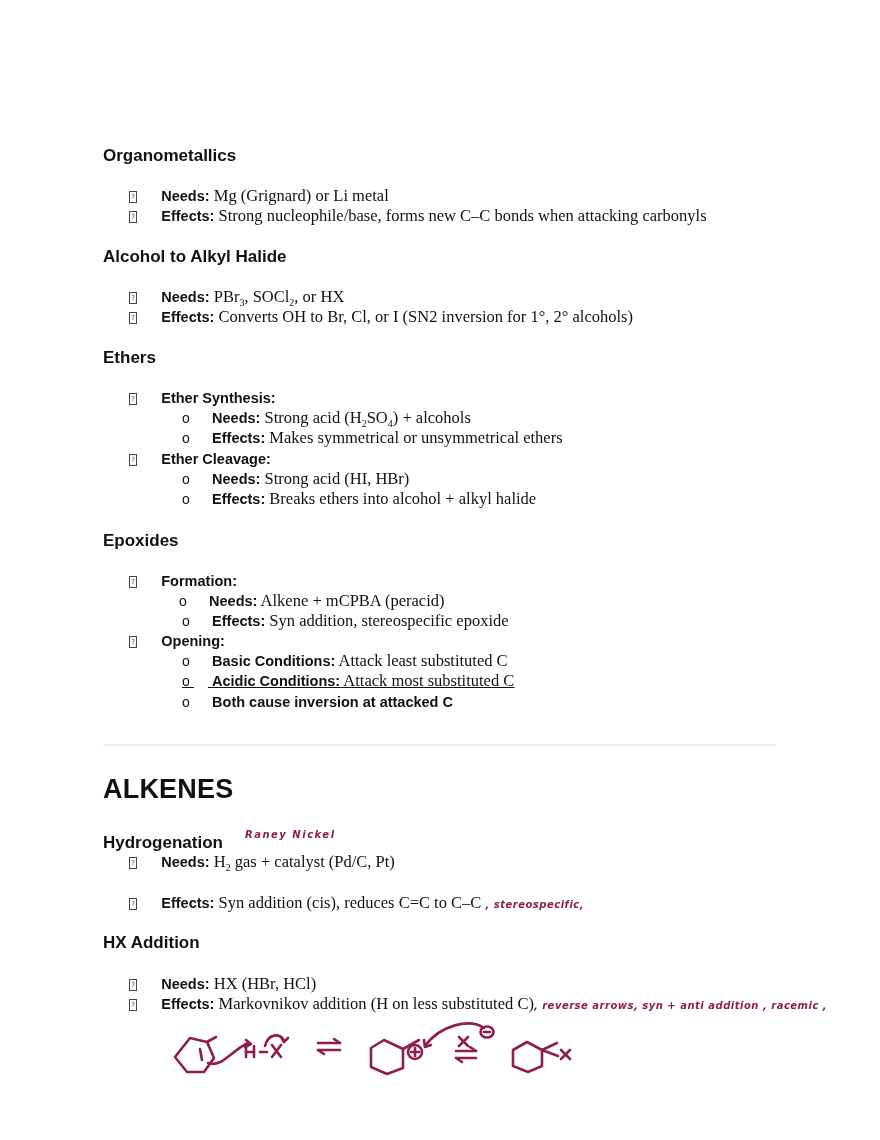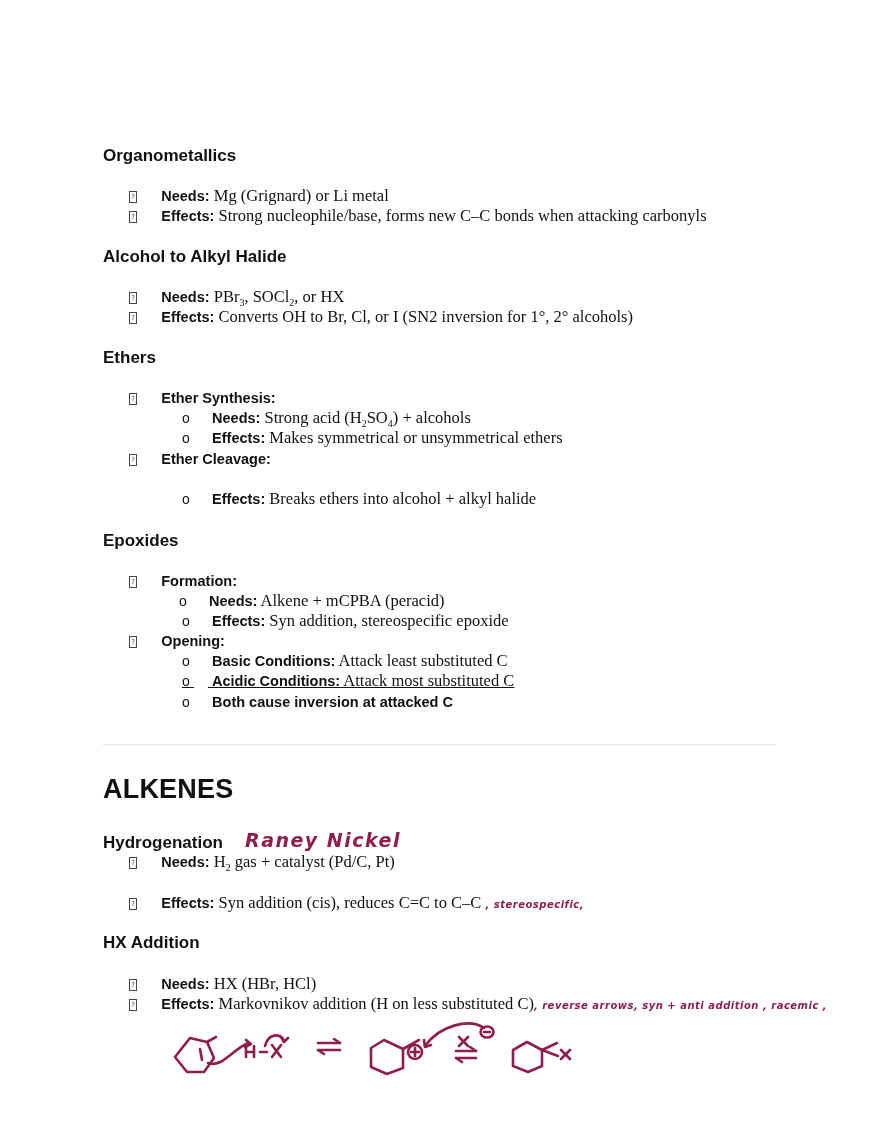--- a/index.html
+++ b/index.html
@@ -8,21 +8,21 @@
     .abs { position: absolute; white-space: nowrap; }
     .h3 { font-family: "Liberation Sans", sans-serif; font-weight: bold; font-size: 17px; color: #111; }
     .h1 { font-family: "Liberation Sans", sans-serif; font-weight: bold; font-size: 27px; color: #111; letter-spacing: 0.2px; }
     .line { font-family: "Liberation Serif", serif; font-size: 16.5px; color: #111; line-height: 20px; }
     .lbl { font-family: "Liberation Sans", sans-serif; font-weight: bold; font-size: 14.5px; color: #111; }
     .bullet-box { display: inline-block; width: 6px; height: 10px; border: 1px solid #444; font-size: 7px; line-height: 10px; text-align: center; font-family: "DejaVu Sans", sans-serif; color: #444; vertical-align: middle; }
     .bullet-o { font-family: "Liberation Sans", sans-serif; font-size: 14px; color: #111; }
     sub { font-size: 10px; vertical-align: -4px; line-height: 0; }
     .divider { position: absolute; left: 103px; top: 744px; width: 673px; height: 2px; background: #efefef; }
     .hand { font-family: "DejaVu Sans", sans-serif; color: #8f1d4e; font-style: italic; }
-    .hand-big { font-size: 19px; letter-spacing: 1.5px; font-weight: bold; }
+    .hand-big { font-size: 10px; letter-spacing: 1.5px; font-weight: bold; }
     .hand-small { font-size: 10px; font-weight: bold; letter-spacing: 0.5px; }
     svg.drawing { position: absolute; left: 0; top: 0; }
   </style>
 </head>
 <body>
 
 <div class="page">
 
 
   <div class="abs h3" style="left:103px; top:146px;">Organometallics</div>
@@ -62,20 +62,25 @@
   </div>
   <div class="abs line" style="left:182px; top:428px;">
     <span class="bullet-o">o</span>
     <span style="display:inline-block; width:14px;"></span>
     <span class="lbl">Effects:</span><span> Makes symmetrical or unsymmetrical ethers</span>
   </div>
   <div class="abs line" style="left:129px; top:449px;">
     <span class="bullet-box">?</span>
     <span style="display:inline-block; width:16px;"></span>
     <span class="lbl">Ether Cleavage:</span>
+  </div>
+  <div class="abs line" style="left:182px; top:469px;">
+    <span class="bullet-o">o</span>
+    <span style="display:inline-block; width:14px;"></span>
+    <span class="lbl">Needs:</span><span> Strong acid (HI, HBr)</span>
   </div>
   <div class="abs line" style="left:182px; top:489px;">
     <span class="bullet-o">o</span>
     <span style="display:inline-block; width:14px;"></span>
     <span class="lbl">Effects:</span><span> Breaks ethers into alcohol + alkyl halide</span>
   </div>
 
   <div class="abs h3" style="left:103px; top:531px;">Epoxides</div>
   <div class="abs line" style="left:129px; top:571px;">
     <span class="bullet-box">?</span>

